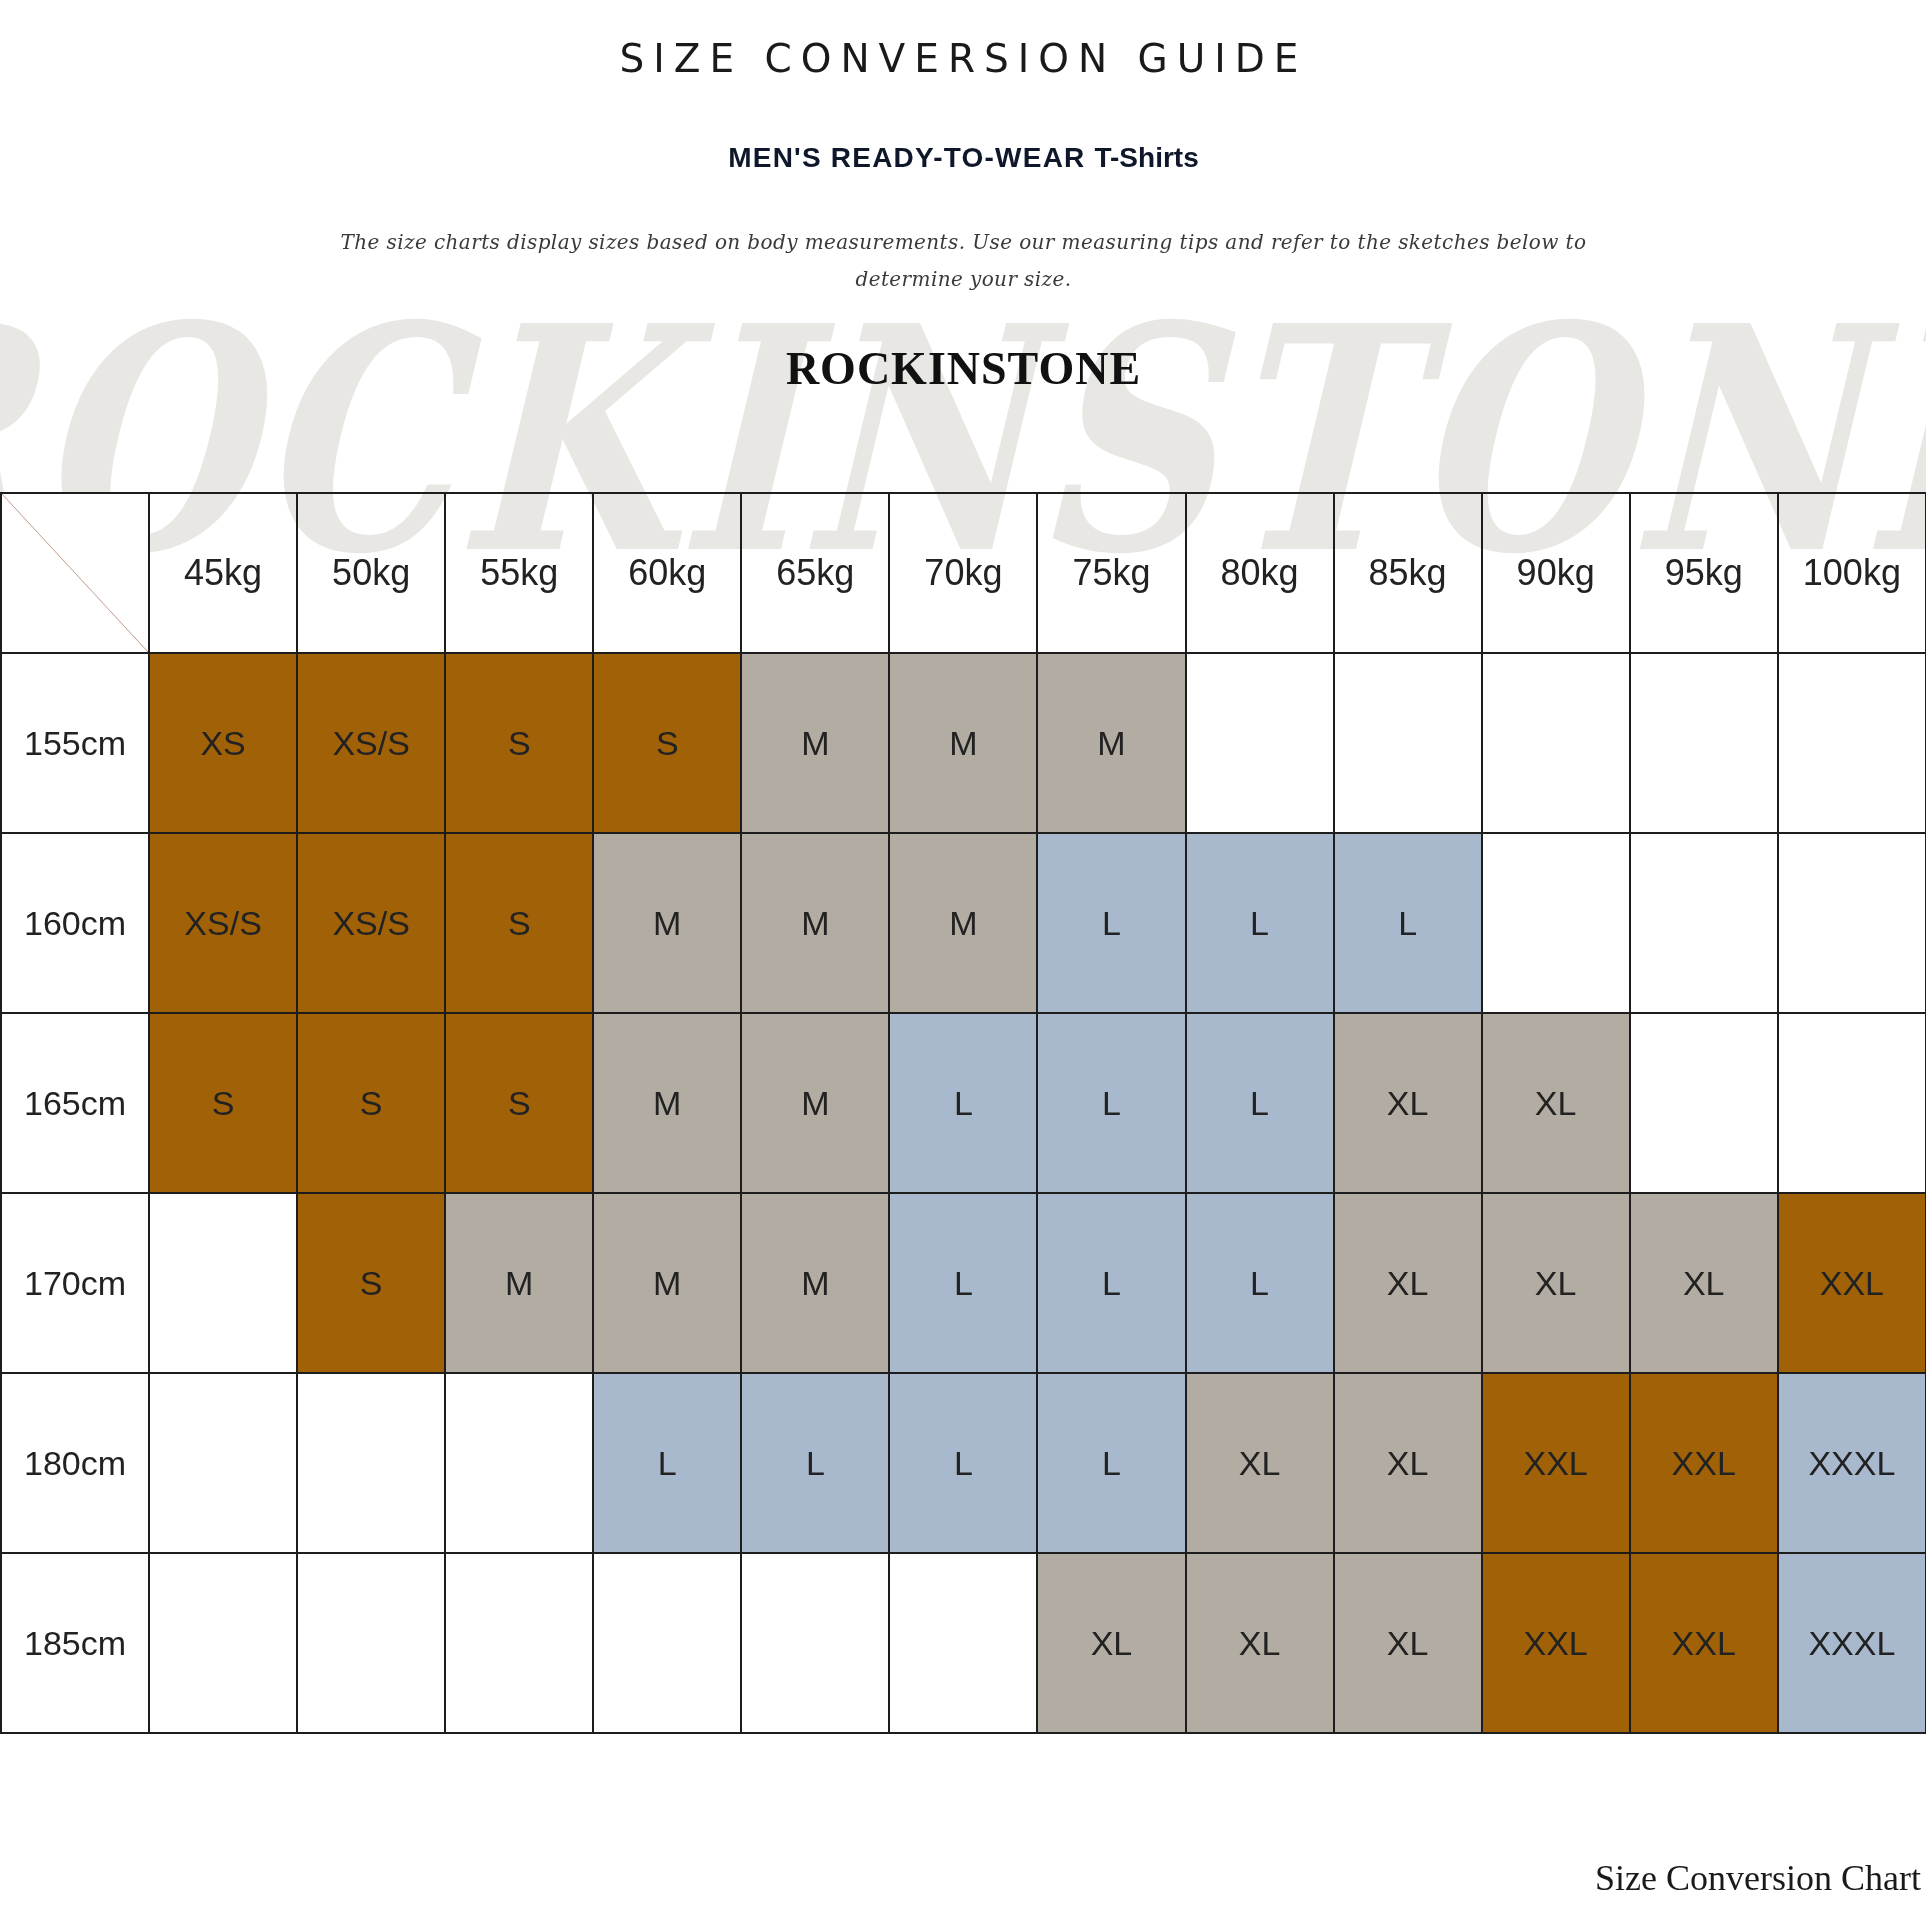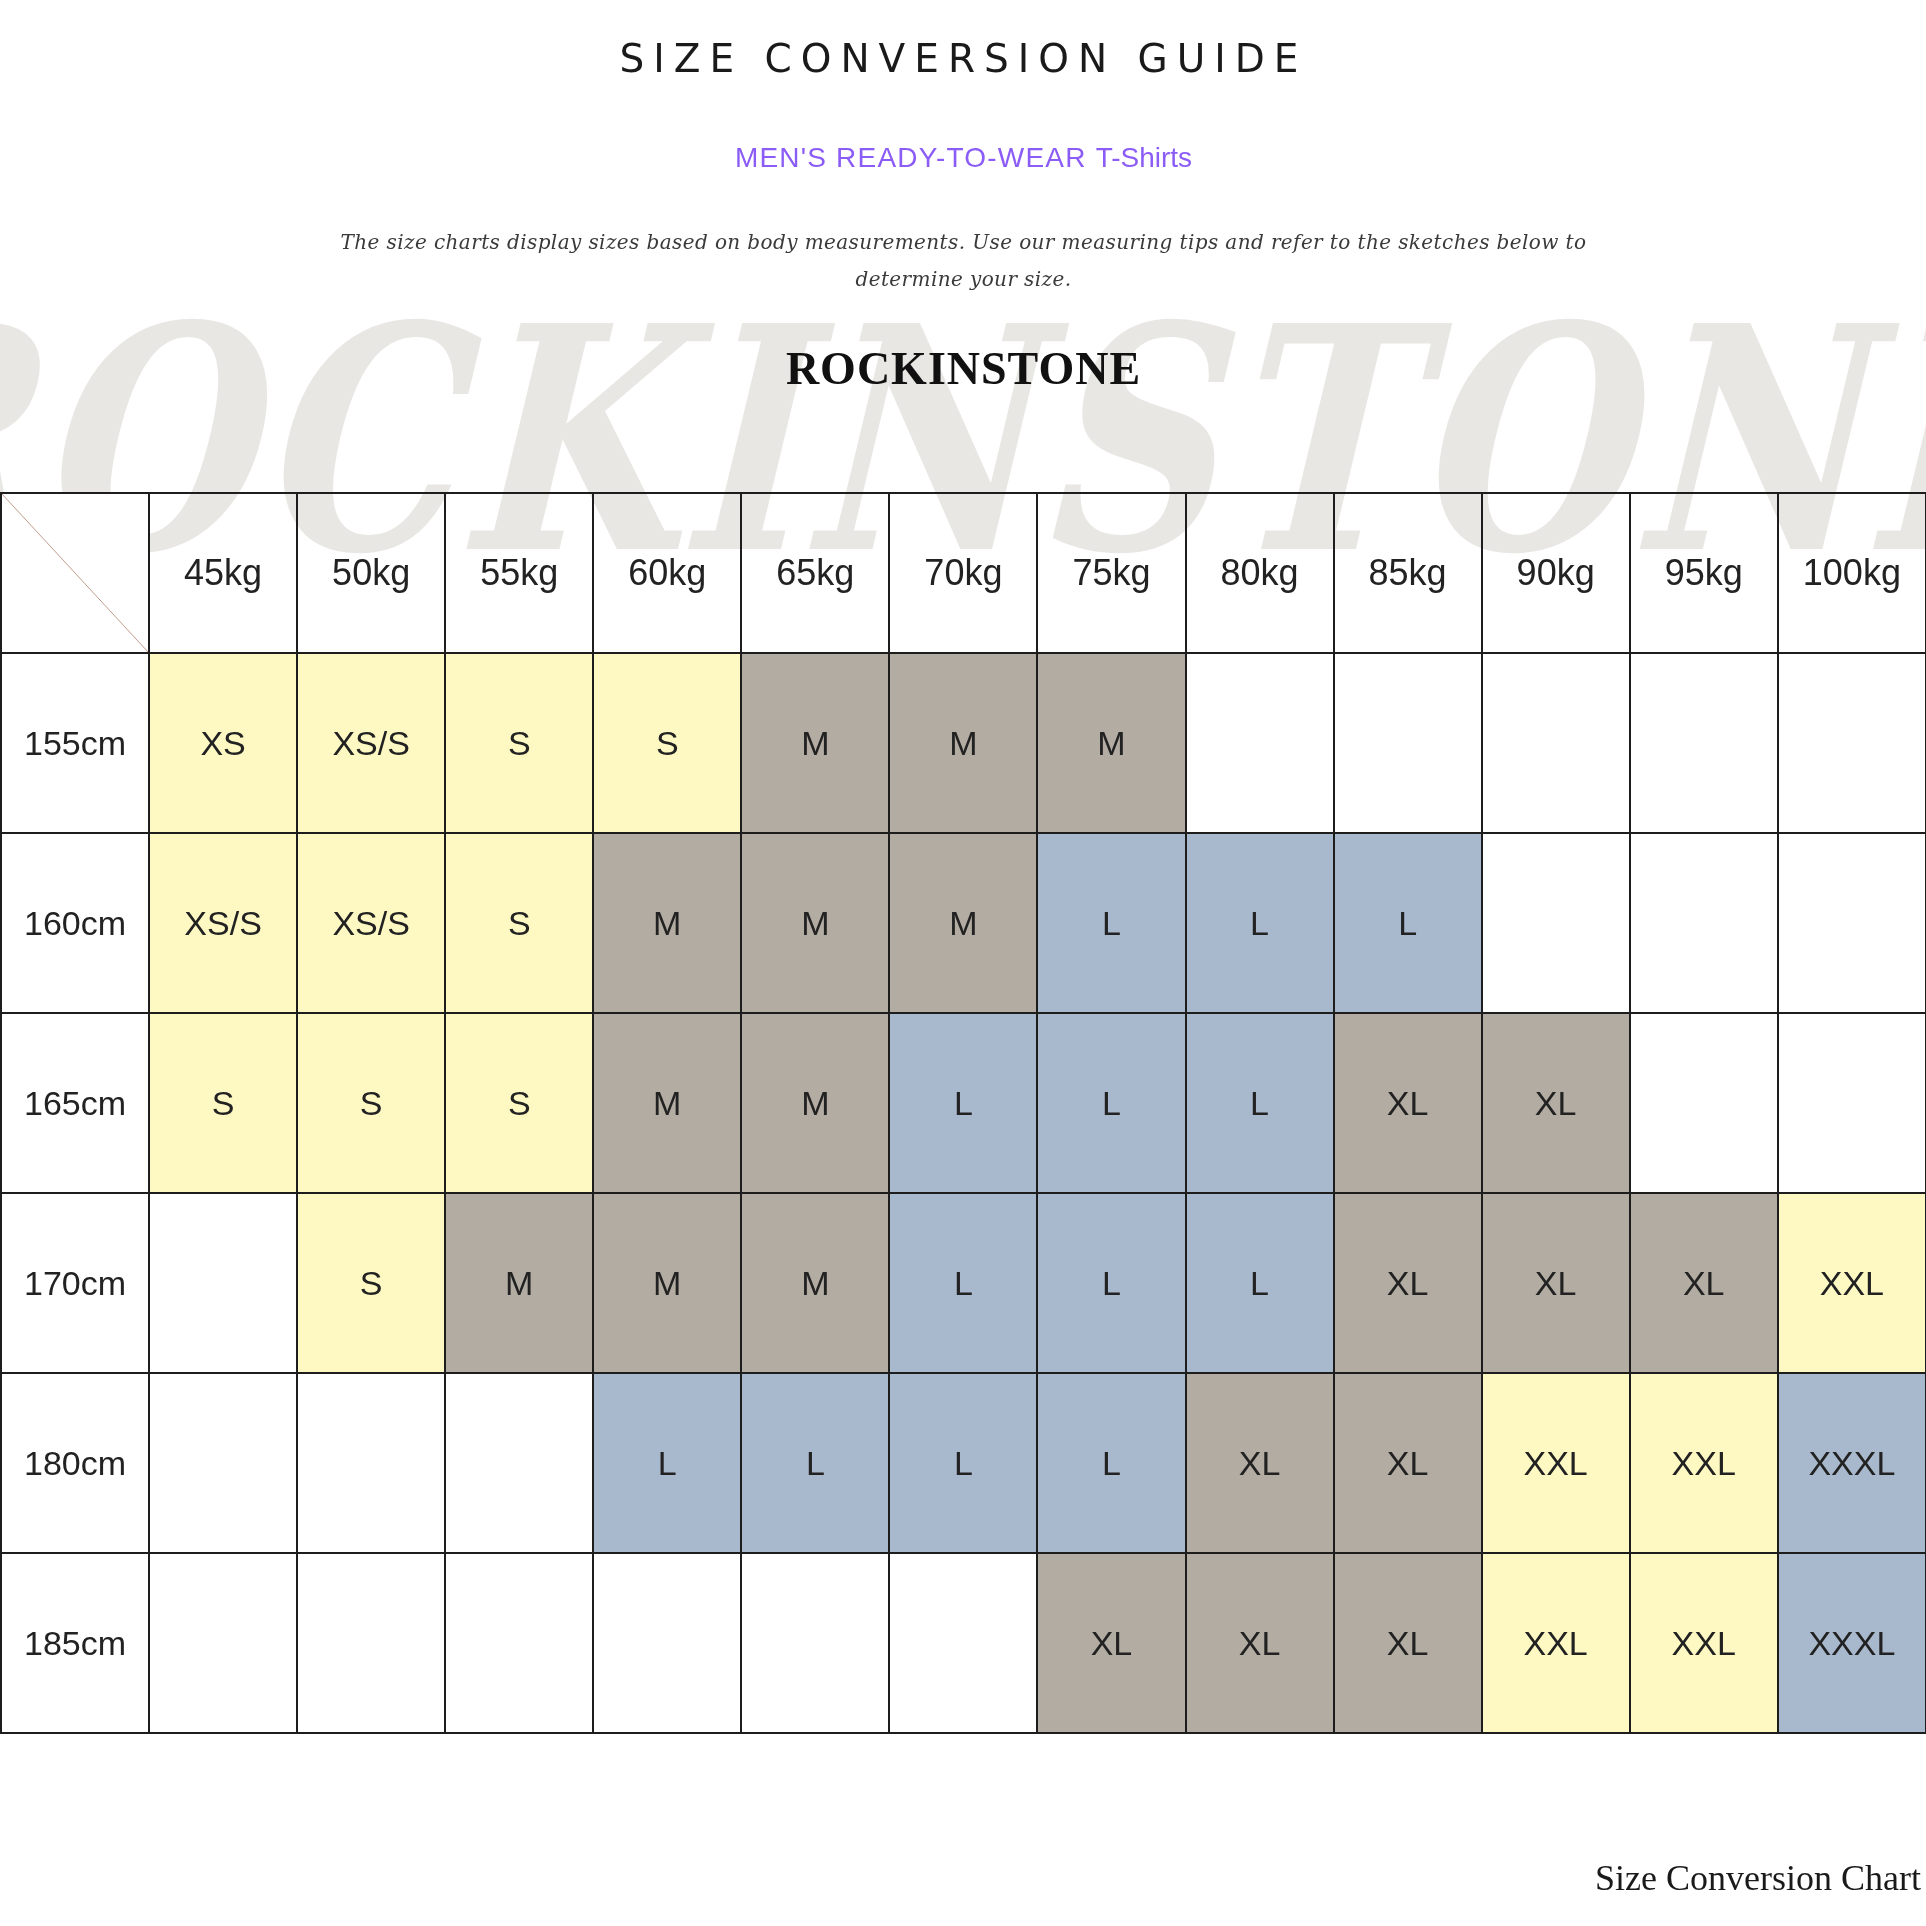--- a/index.html
+++ b/index.html
@@ -56,23 +56,23 @@
     font-size: 39px;
     font-weight: 500;
     letter-spacing: 9px;
     color: #1a1a1a;
     margin: 0;
     padding-top: 20px;
   }
   .sub-title {
     margin-top: 61px;
     font-size: 28px;
-    font-weight: normal;
+    font-weight: bold;
     letter-spacing: 1.2px;
-    color: #8b5cf6;
+    color: #0f172a;
   }
   .sub-title .garment {
     letter-spacing: 0px;
   }
   .desc {
     margin: 50px auto 0 auto;
     width: 1317px;
     font-family: "DejaVu Serif", serif;
     font-style: italic;
     font-size: 20px;
@@ -125,21 +125,21 @@
     top: 0; left: 0;
     width: 100%;
     height: 100%;
     display: block;
   }
   .row-head {
     font-size: 36px;
     background: #ffffff;
   }
   .c-blank { background: #ffffff; }
-  .c-light { background: #fef9c3; margin-top: 48px; }
+  .c-light { background: #a16207; margin-top: 48px; }
   .c-tan   { background: #b3aca3; }
   .c-blue  { background: #a9b9cd; }
   
   .footer {
     position: absolute;
     left: 18px;
     top: 1857px;
     width: 1927px;
     text-align: right;
     padding-right: 24px;

